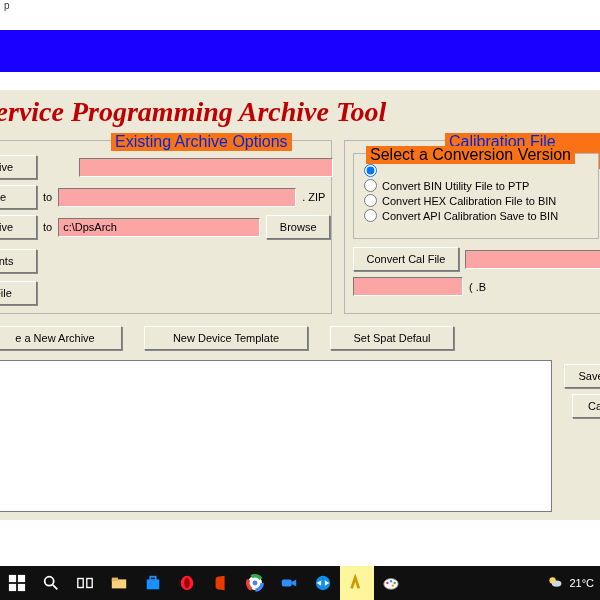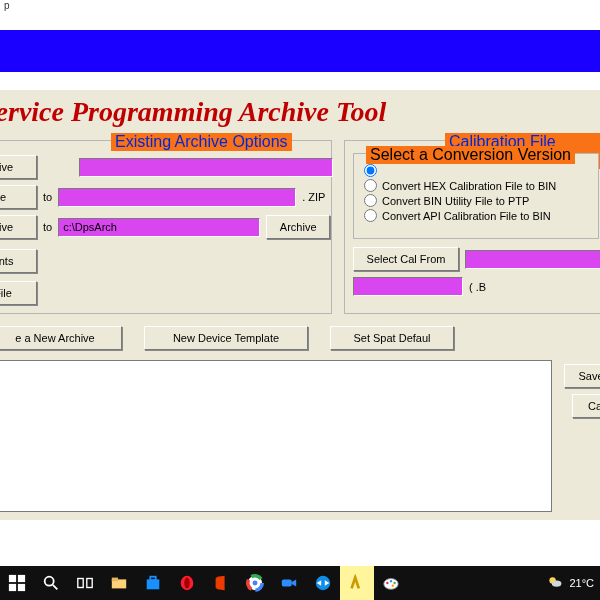--- a/index.html
+++ b/index.html
@@ -7,21 +7,21 @@
   .blurcrop{position:absolute;left:0;top:0;width:600px;height:600px;box-shadow:inset 0 0 40px 30px rgba(255,255,255,.6)}
   
   .menuhint{position:absolute;left:4px;top:0;font-size:10px;color:#333}
   
   .banner{position:absolute;left:0;top:30px;width:600px;height:42px;background:#1a00ff}
   
   .script-title{position:absolute;left:-20px;top:96px;color:#c00000;font-style:italic;font-family:"Brush Script MT","Comic Sans MS",cursive;font-size:28px;font-weight:bold;white-space:nowrap}
   
   .grp{position:absolute;border:1px solid #b6b6b6;background:#ece9d8}
   .grp-label{position:absolute;top:-8px;left:12px;background:#f97316;padding:0 4px;font-size:16px;color:#0028da}
-  .sunk{border:1px solid #7a7a7a;border-right-color:#fff;border-bottom-color:#fff;background:#d946ef;height:17px}
+  .sunk{border:1px solid #7a7a7a;border-right-color:#fff;border-bottom-color:#fff;background:#fca5a5;height:17px}
   .btn{display:inline-flex;align-items:center;justify-content:center;border:1px solid #7a7a7a;border-top-color:#fff;border-left-color:#fff;background:#ece9d8;height:22px;font-size:11px;cursor:pointer;box-shadow:1px 1px 0 #888;padding:0 6px}
   .row{position:absolute;display:flex;align-items:center;gap:6px}
   .lbl{color:#000}
   .radio{display:flex;align-items:center;gap:5px;font-size:11px;margin:2px 0}
   .radio input{margin:0}
   .zip{font-size:11px}
   
   .mainpanel{position:absolute;left:0;top:88px;width:600px;height:430px;background:#ece9d8;border-top:2px solid #fff}
   
   .bigtext{position:absolute;border:1px solid #7a7a7a;background:#fff}
@@ -59,21 +59,21 @@
       <div class="btn cutright" style="width:54px">e</div>
       <span class="lbl">to</span>
       <div class="sunk" style="width:236px"></div>
       <span class="zip">. ZIP</span>
     </div>
 
     <div class="row" style="left:8px;top:74px">
       <div class="btn cutright" style="width:54px">hive</div>
       <span class="lbl">to</span>
       <div class="sunk" style="width:196px;padding-left:4px;line-height:17px">c:\DpsArch</div>
-      <div class="btn" style="width:50px">Archive</div>
+      <div class="btn" style="width:50px">Browse</div>
     </div>
 
     <div class="row" style="left:8px;top:108px">
       <div class="btn cutright" style="width:54px">ents</div>
     </div>
     <div class="row" style="left:8px;top:140px">
       <div class="btn cutright" style="width:54px">File</div>
     </div>
   </div>
 
@@ -81,35 +81,35 @@
     <div class="grp-label" style="left:100px">Calibration File Options</div>
 
     <div class="grp" style="left:8px;top:12px;width:244px;height:84px">
       <div class="grp-label" style="color:#000">Select a Conversion Version</div>
       <div style="position:absolute;left:10px;top:8px">
         <label class="radio">
             <input type="radio" name="conv" checked="" style="">
           </label>
         <label class="radio">
             <input type="radio" name="conv" style="">
+            <span>Convert  BIN Utility  File to  PTP</span>
+          </label>
+        <label class="radio">
+            <input type="radio" name="conv" style="">
             <span>Convert HEX  Calibration  File to BIN</span>
           </label>
         <label class="radio">
             <input type="radio" name="conv" style="">
-            <span>Convert  BIN Utility  File to  PTP</span>
-          </label>
-        <label class="radio">
-            <input type="radio" name="conv" style="">
-            <span>Convert API Calibration  File to BIN</span>
+            <span>Convert API Calibration  Save to BIN</span>
           </label>
       </div>
     </div>
 
     <div class="row" style="left:8px;top:106px">
-      <div class="btn" style="width:92px">Select Cal From</div>
+      <div class="btn" style="width:92px">Convert Cal File</div>
       <div class="sunk" style="width:142px"></div>
     </div>
     <div class="row" style="left:8px;top:136px">
       <div class="sunk" style="width:108px"></div>
       <span class="cutright">( .B</span>
     </div>
   </div>
 
   <div class="row" style="left:-12px;top:326px;gap:22px">
     <div class="btn cutright" style="width:120px">e a New Archive</div>

